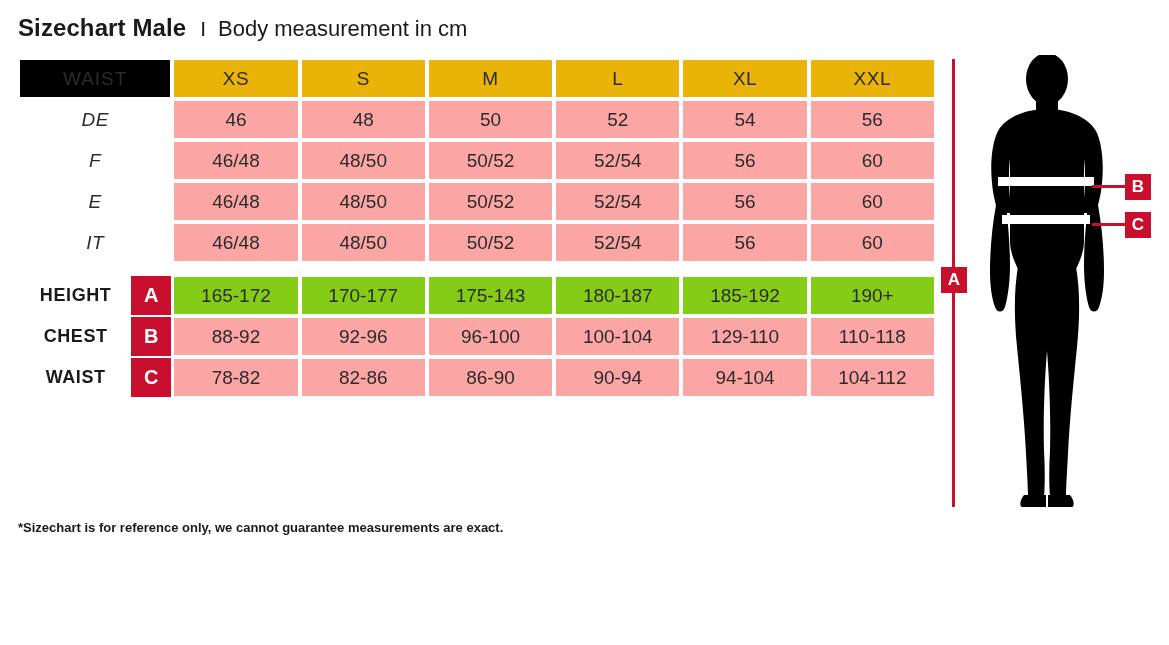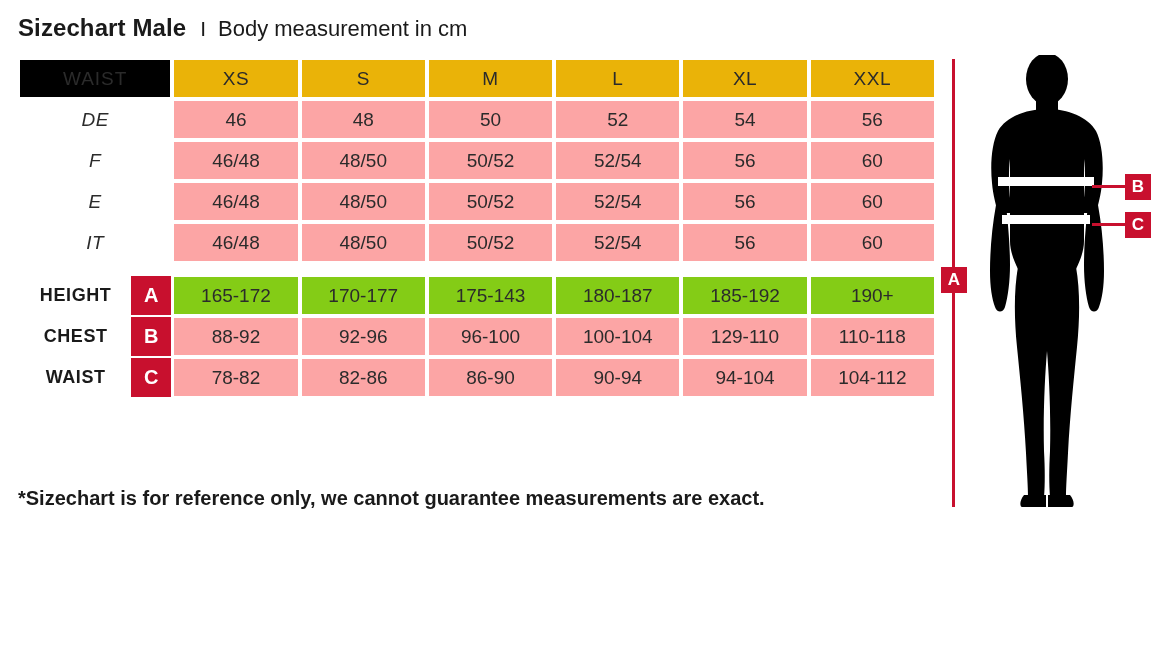--- a/index.html
+++ b/index.html
@@ -141,22 +141,22 @@
     background: #84cc16;
     color: #1a1a1a;
     font-weight: bold;
     font-size: 19px;
   }
 
   
   .footnote {
     position: absolute;
     left: 18px;
-    top: 487px;
-    font-size: 20px;
+    top: 520px;
+    font-size: 13px;
     font-weight: bold;
     color: #1a1a1a;
   }
 
   
   .figure {
     position: absolute;
     left: 940px;
     top: 55px;
     width: 220px;

